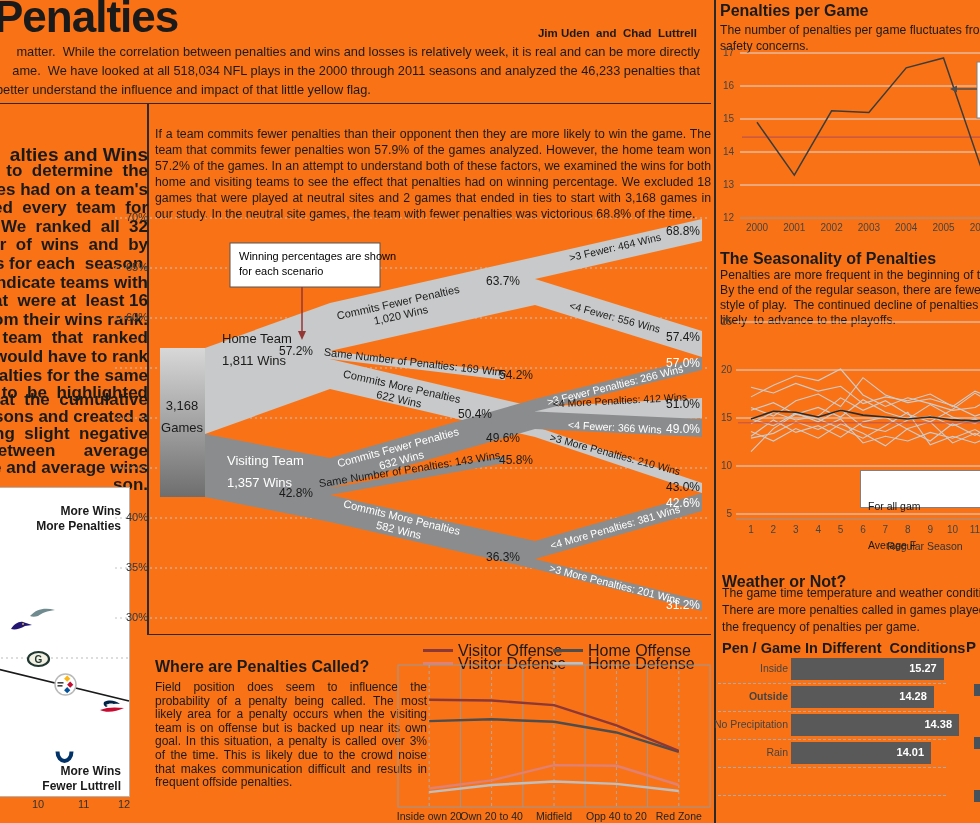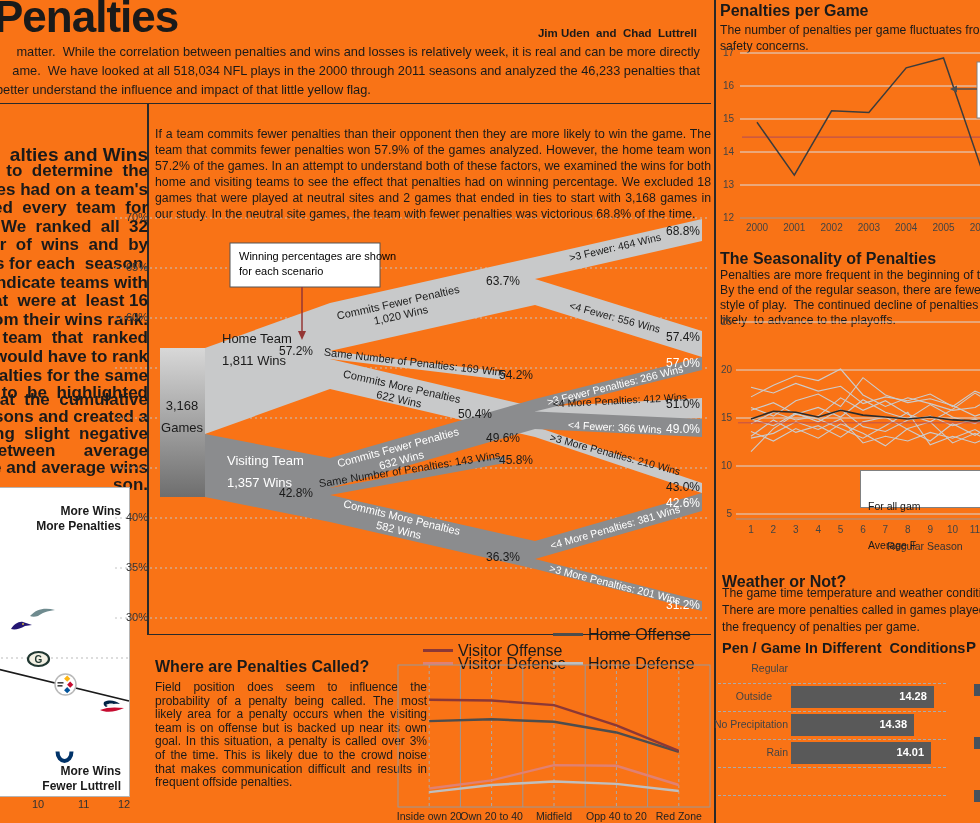--- a/index.html
+++ b/index.html
@@ -239,21 +239,21 @@
     <text x="124" y="55" font-size="11">Winning percentages are  shown</text>
     <text x="124" y="70" font-size="11">for each scenario</text>
     <line x1="187" y1="82" x2="187" y2="128" stroke="#943634" stroke-width="1.5"></line>
     <polygon points="183,126 191,126 187,135" fill="#943634"></polygon>
   </svg>
 
   <div class="abs sec-title" style="left:155px;top:658px;font-size:16px;">Where are Penalties Called?</div>
   <div class="abs para" id="where-para" style="left:155px;top:681px;width:272px;">Field position does seem to influence the probability of a penalty being called.  The most likely area for a penalty occurs when the visiting team is on offense but is backed up near its own goal.  In this situation, a penalty is called over 3% of the time.  This is likely due to the crowd noise that makes communication difficult and results in frequent offside penalties.</div>
   <div class="legend-item" style="left:423px;top:641px;"><span class="sw" style="background: rgb(140, 56, 54);"></span><span class="lb">Visitor Offense</span></div>
   <div class="legend-item" style="left:423px;top:654px;"><span class="sw" style="background: rgb(224, 129, 115);"></span><span class="lb">Visitor Defense</span></div>
-  <div class="legend-item" style="left:553px;top:625px;"><span class="sw" style="background: rgb(77, 77, 77);"></span><span class="lb">Home Offense</span></div>
+  <div class="legend-item" style="left:553px;top:641px;"><span class="sw" style="background: rgb(77, 77, 77);"></span><span class="lb">Home Offense</span></div>
   <div class="legend-item" style="left:553px;top:654px;"><span class="sw" style="background: rgb(191, 191, 191);"></span><span class="lb">Home Defense</span></div>
   <svg class="abs" id="field-svg" style="left:396px;top:660px;" width="318" height="165">
       <rect x="2" y="5" width="312" height="142" fill="none" stroke="#999999"></rect>
       <line x1="64.4" y1="5" x2="64.4" y2="147" stroke="#999999"></line>
       <line x1="126.8" y1="5" x2="126.8" y2="147" stroke="#999999"></line>
       <line x1="189.2" y1="5" x2="189.2" y2="147" stroke="#999999"></line>
       <line x1="251.6" y1="5" x2="251.6" y2="147" stroke="#999999"></line>
       <line x1="33.2" y1="5" x2="33.2" y2="147" stroke="#aaaaaa" stroke-dasharray="3,3"></line>
       <line x1="95.6" y1="5" x2="95.6" y2="147" stroke="#aaaaaa" stroke-dasharray="3,3"></line>
       <line x1="158" y1="5" x2="158" y2="147" stroke="#aaaaaa" stroke-dasharray="3,3"></line>
@@ -348,33 +348,36 @@
   </div>
   <div class="abs" style="left:880px;top:540px;font-size:10.5px;color:#333;width:90px;text-align:center;">Regular Season</div>
 
   <div class="abs rc-title" style="left:722px;top:565px;margin-top:8px;">Weather or Not?</div>
   <span class="cutline rc-line" style="left:722px;top:586px;">The game time temperature and weather conditions ha</span>
   <span class="cutline rc-line" style="left:722px;top:603px;">There are more penalties called in games played inside </span>
   <span class="cutline rc-line" style="left:722px;top:620px;">the frequency of penalties per game.</span>
   <div class="abs" id="weather-chart-title" style="left:722px;top:640px;">Pen / Game In Different  Conditions</div>
   <div class="abs" id="weather-rows" style="left:718px;top:658px;width:262px;height:150px;">
       <div class="w-row" style="top: 0px; width: 262px;">
-        <span class="w-label" style="right: 192px;">Regular</span>
+        <span class="w-label" style="right: 192px;">Inside</span>
+        <div class="w-bar" style="width: 152.7px; background: rgb(89, 89, 89);">
+          <span class="w-val">15.27</span>
+        </div>
       </div>
       <div class="w-sep" style="top: 25px;"></div>
       <div class="w-row" style="top: 28px; width: 262px;">
-        <span class="w-label" style="right: 208px;">Outside</span>
+        <span class="w-label" style="right: 192px; font-weight: bold;">Outside</span>
         <div class="w-bar" style="width: 142.8px; background: rgb(89, 89, 89);">
           <span class="w-val">14.28</span>
         </div>
       </div>
       <div class="w-sep" style="top: 53px;"></div>
       <div class="w-row" style="top: 56px; width: 262px;">
         <span class="w-label" style="right: 192px;">No Precipitation</span>
-        <div class="w-bar" style="width: 123px; background: rgb(89, 89, 89);">
+        <div class="w-bar" style="width: 168px; background: rgb(89, 89, 89);">
           <span class="w-val">14.38</span>
         </div>
       </div>
       <div class="w-sep" style="top: 81px;"></div>
       <div class="w-row" style="top: 84px; width: 262px;">
         <span class="w-label" style="right: 192px;">Rain</span>
         <div class="w-bar" style="width: 140.1px; background: rgb(89, 89, 89);">
           <span class="w-val">14.01</span>
         </div>
       </div>

